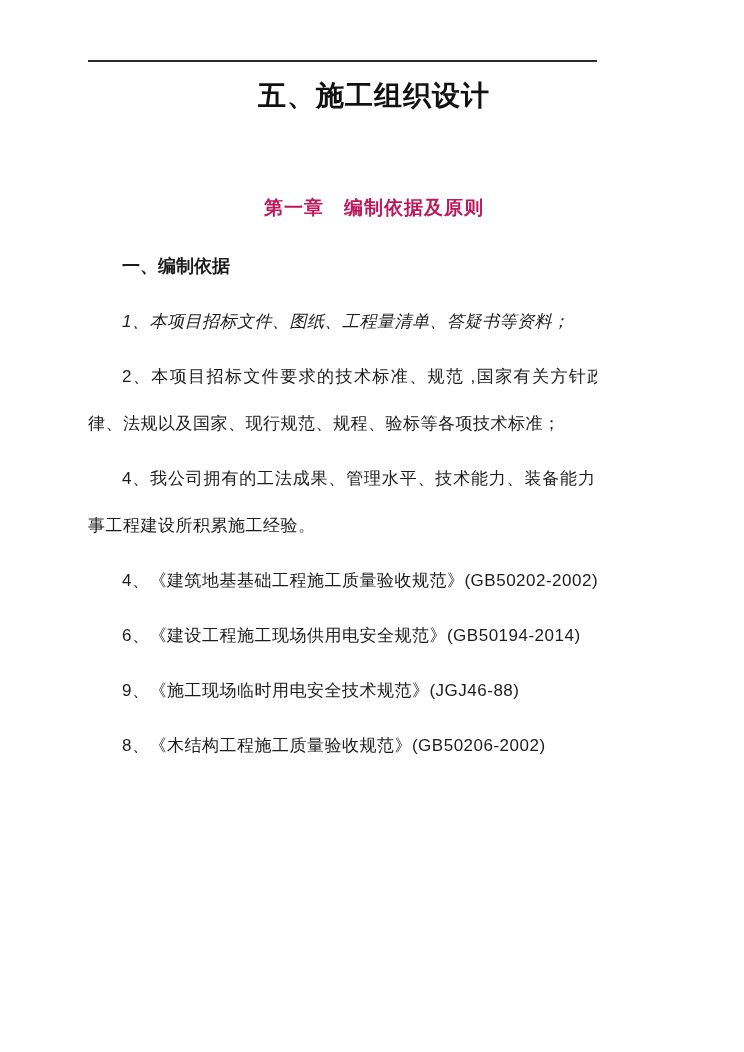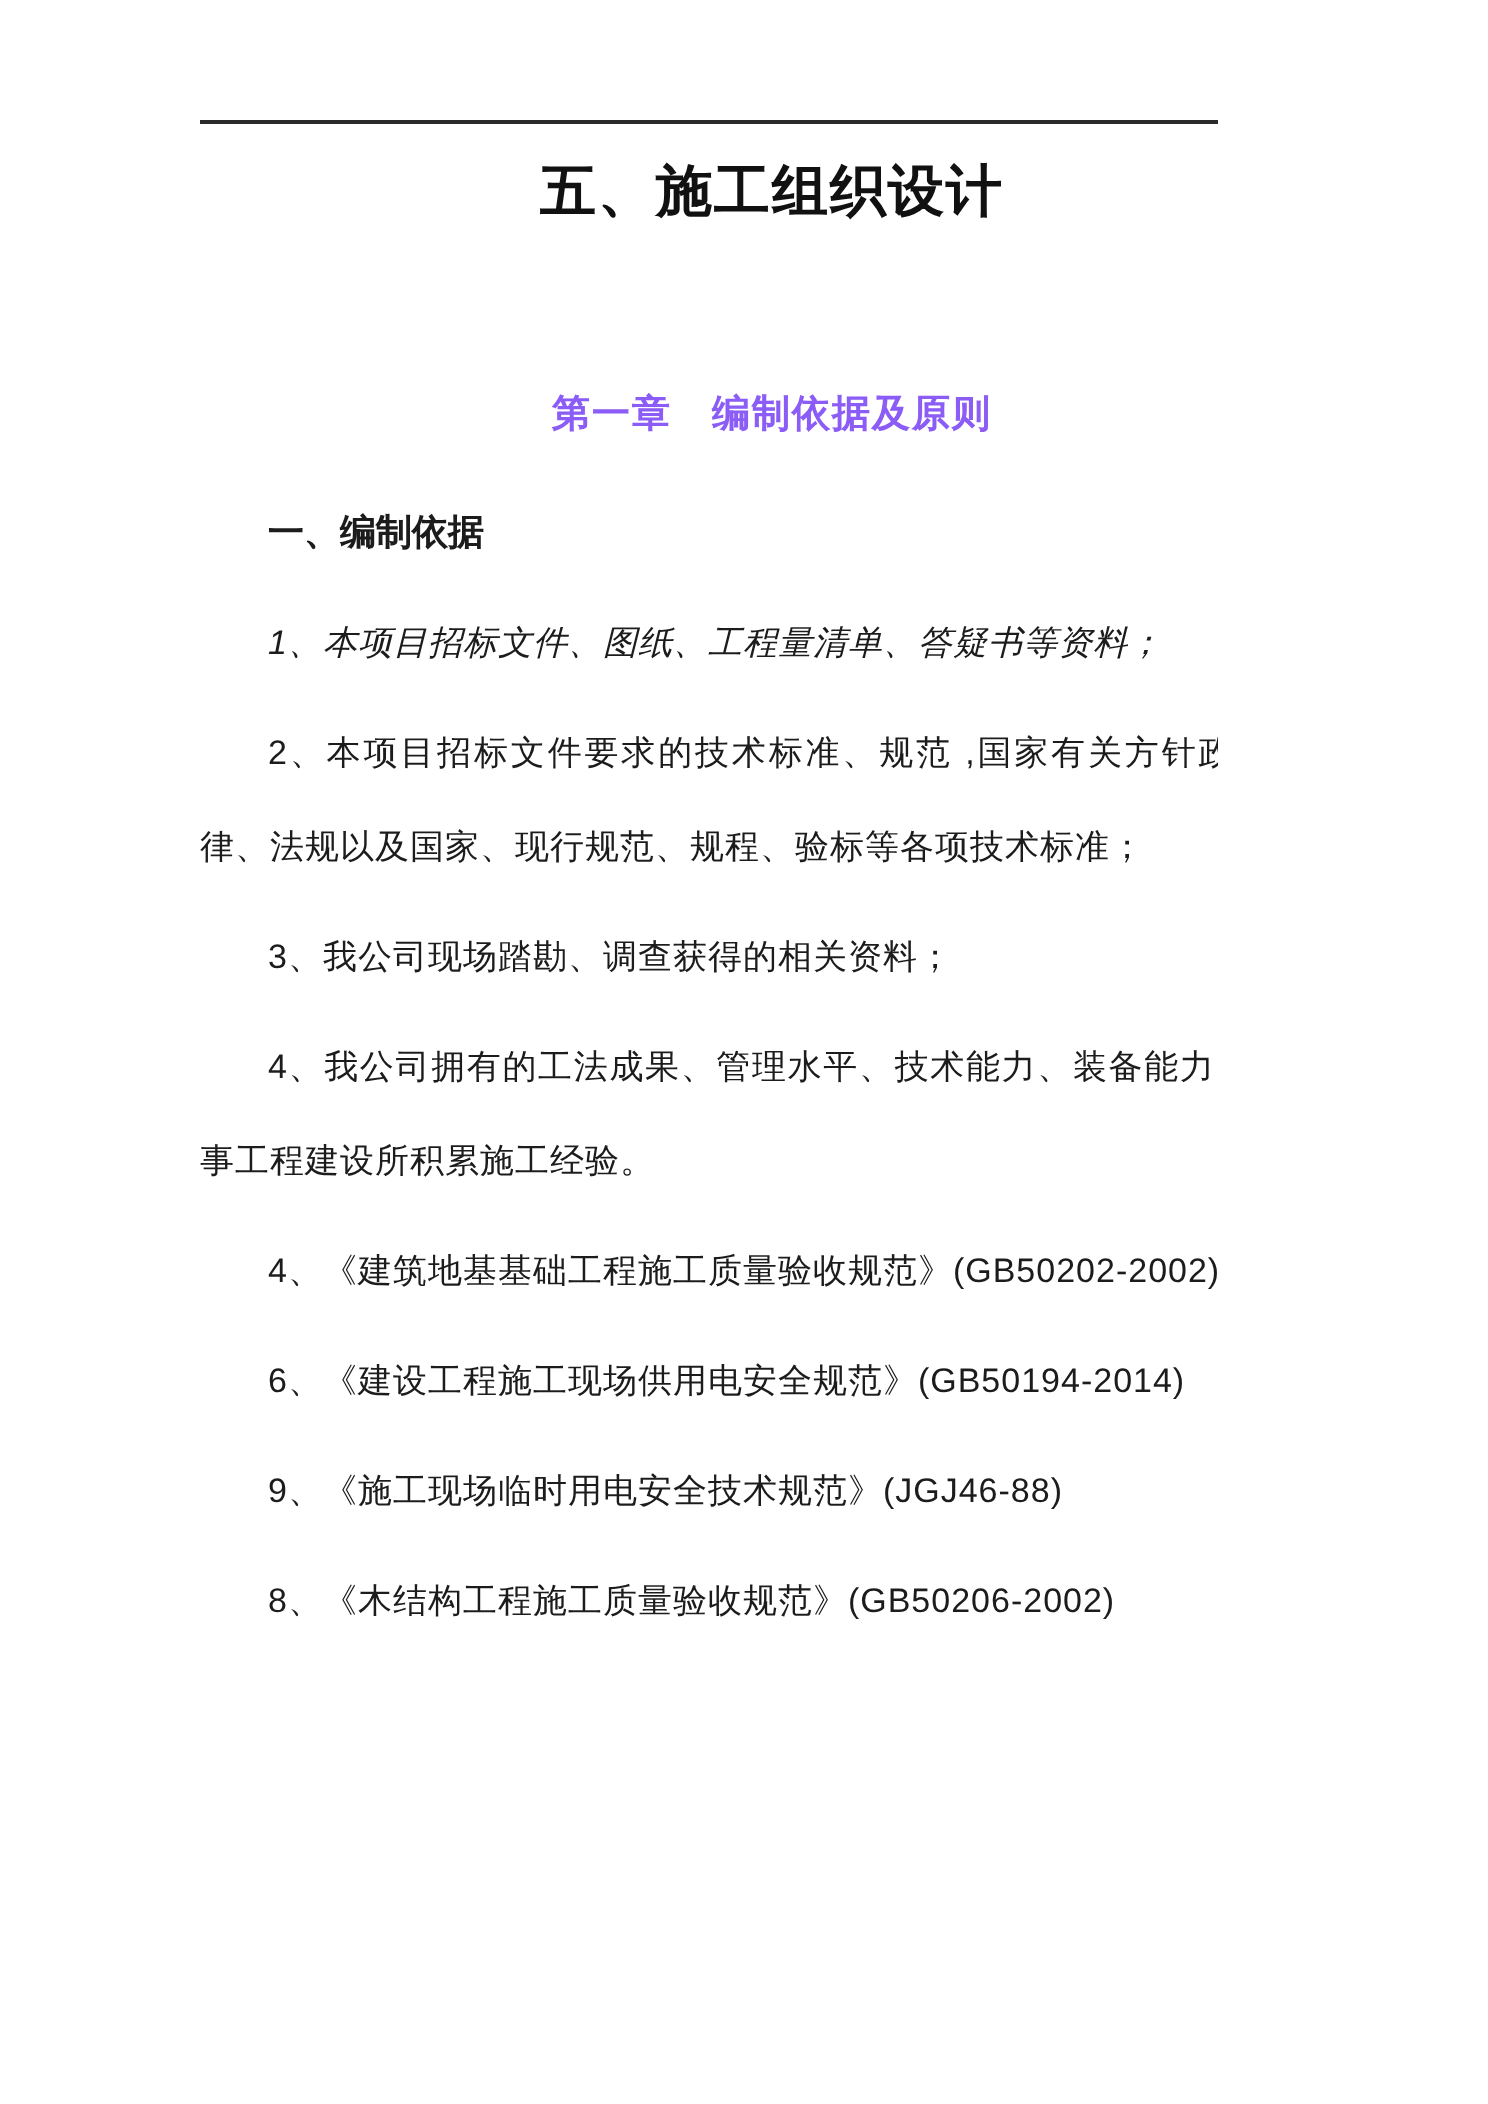--- a/index.html
+++ b/index.html
@@ -8,21 +8,20 @@
     background: #ffffff;
   }
   .page {
     position: relative;
     width: 597px;
     height: 1052px;
     background: #ffffff;
     overflow: hidden;
     font-family: "Liberation Sans", "DejaVu Sans", sans-serif;
     color: #1c1c1c;
-    margin-left: 12px;
   }
   .header-rule {
     position: absolute;
     top: 60px;
     left: 88px;
     width: 572px;
     height: 2px;
     background: #2b2b2b;
   }
   .content {
@@ -39,21 +38,21 @@
     text-align: center;
     color: #111111;
     letter-spacing: 1px;
   }
   .chapter-heading {
     margin: 76px 0 0 0;
     font-size: 19px;
     line-height: 28px;
     font-weight: 700;
     text-align: center;
-    color: #8b5cf6;
+    color: #be185d;
     letter-spacing: 1px;
   }
   .section-heading {
     margin: 30px 0 0 0;
     font-size: 18px;
     line-height: 28px;
     font-weight: 700;
     text-indent: 34px;
   }
   .para {
@@ -74,20 +73,19 @@
 <body>
 
 <div class="page">
   <div class="header-rule"></div>
   <div class="content">
     <h1 class="doc-title">五、施工组织设计</h1>
     <h2 class="chapter-heading">第一章　编制依据及原则</h2>
     <p class="section-heading">一、编制依据</p>
     <p class="para first">1、本项目招标文件、图纸、工程量清单、答疑书等资料；</p>
     <p class="para">2、本项目招标文件要求的技术标准、规范 ,国家有关方针政策、法律、法规以及国家、现行规范、规程、验标等各项技术标准；</p>
-    <p class="para">3、我公司现场踏勘、调查获得的相关资料；</p>
     <p class="para">4、我公司拥有的工法成果、管理水平、技术能力、装备能力 ,以及从事工程建设所积累施工经验。</p>
     <p class="para">4、《建筑地基基础工程施工质量验收规范》(GB50202-2002)</p>
     <p class="para">6、《建设工程施工现场供用电安全规范》(GB50194-2014)</p>
     <p class="para">9、《施工现场临时用电安全技术规范》(JGJ46-88)</p>
     <p class="para">8、《木结构工程施工质量验收规范》(GB50206-2002)</p>
   </div>
 </div>
 
 </body></html>

